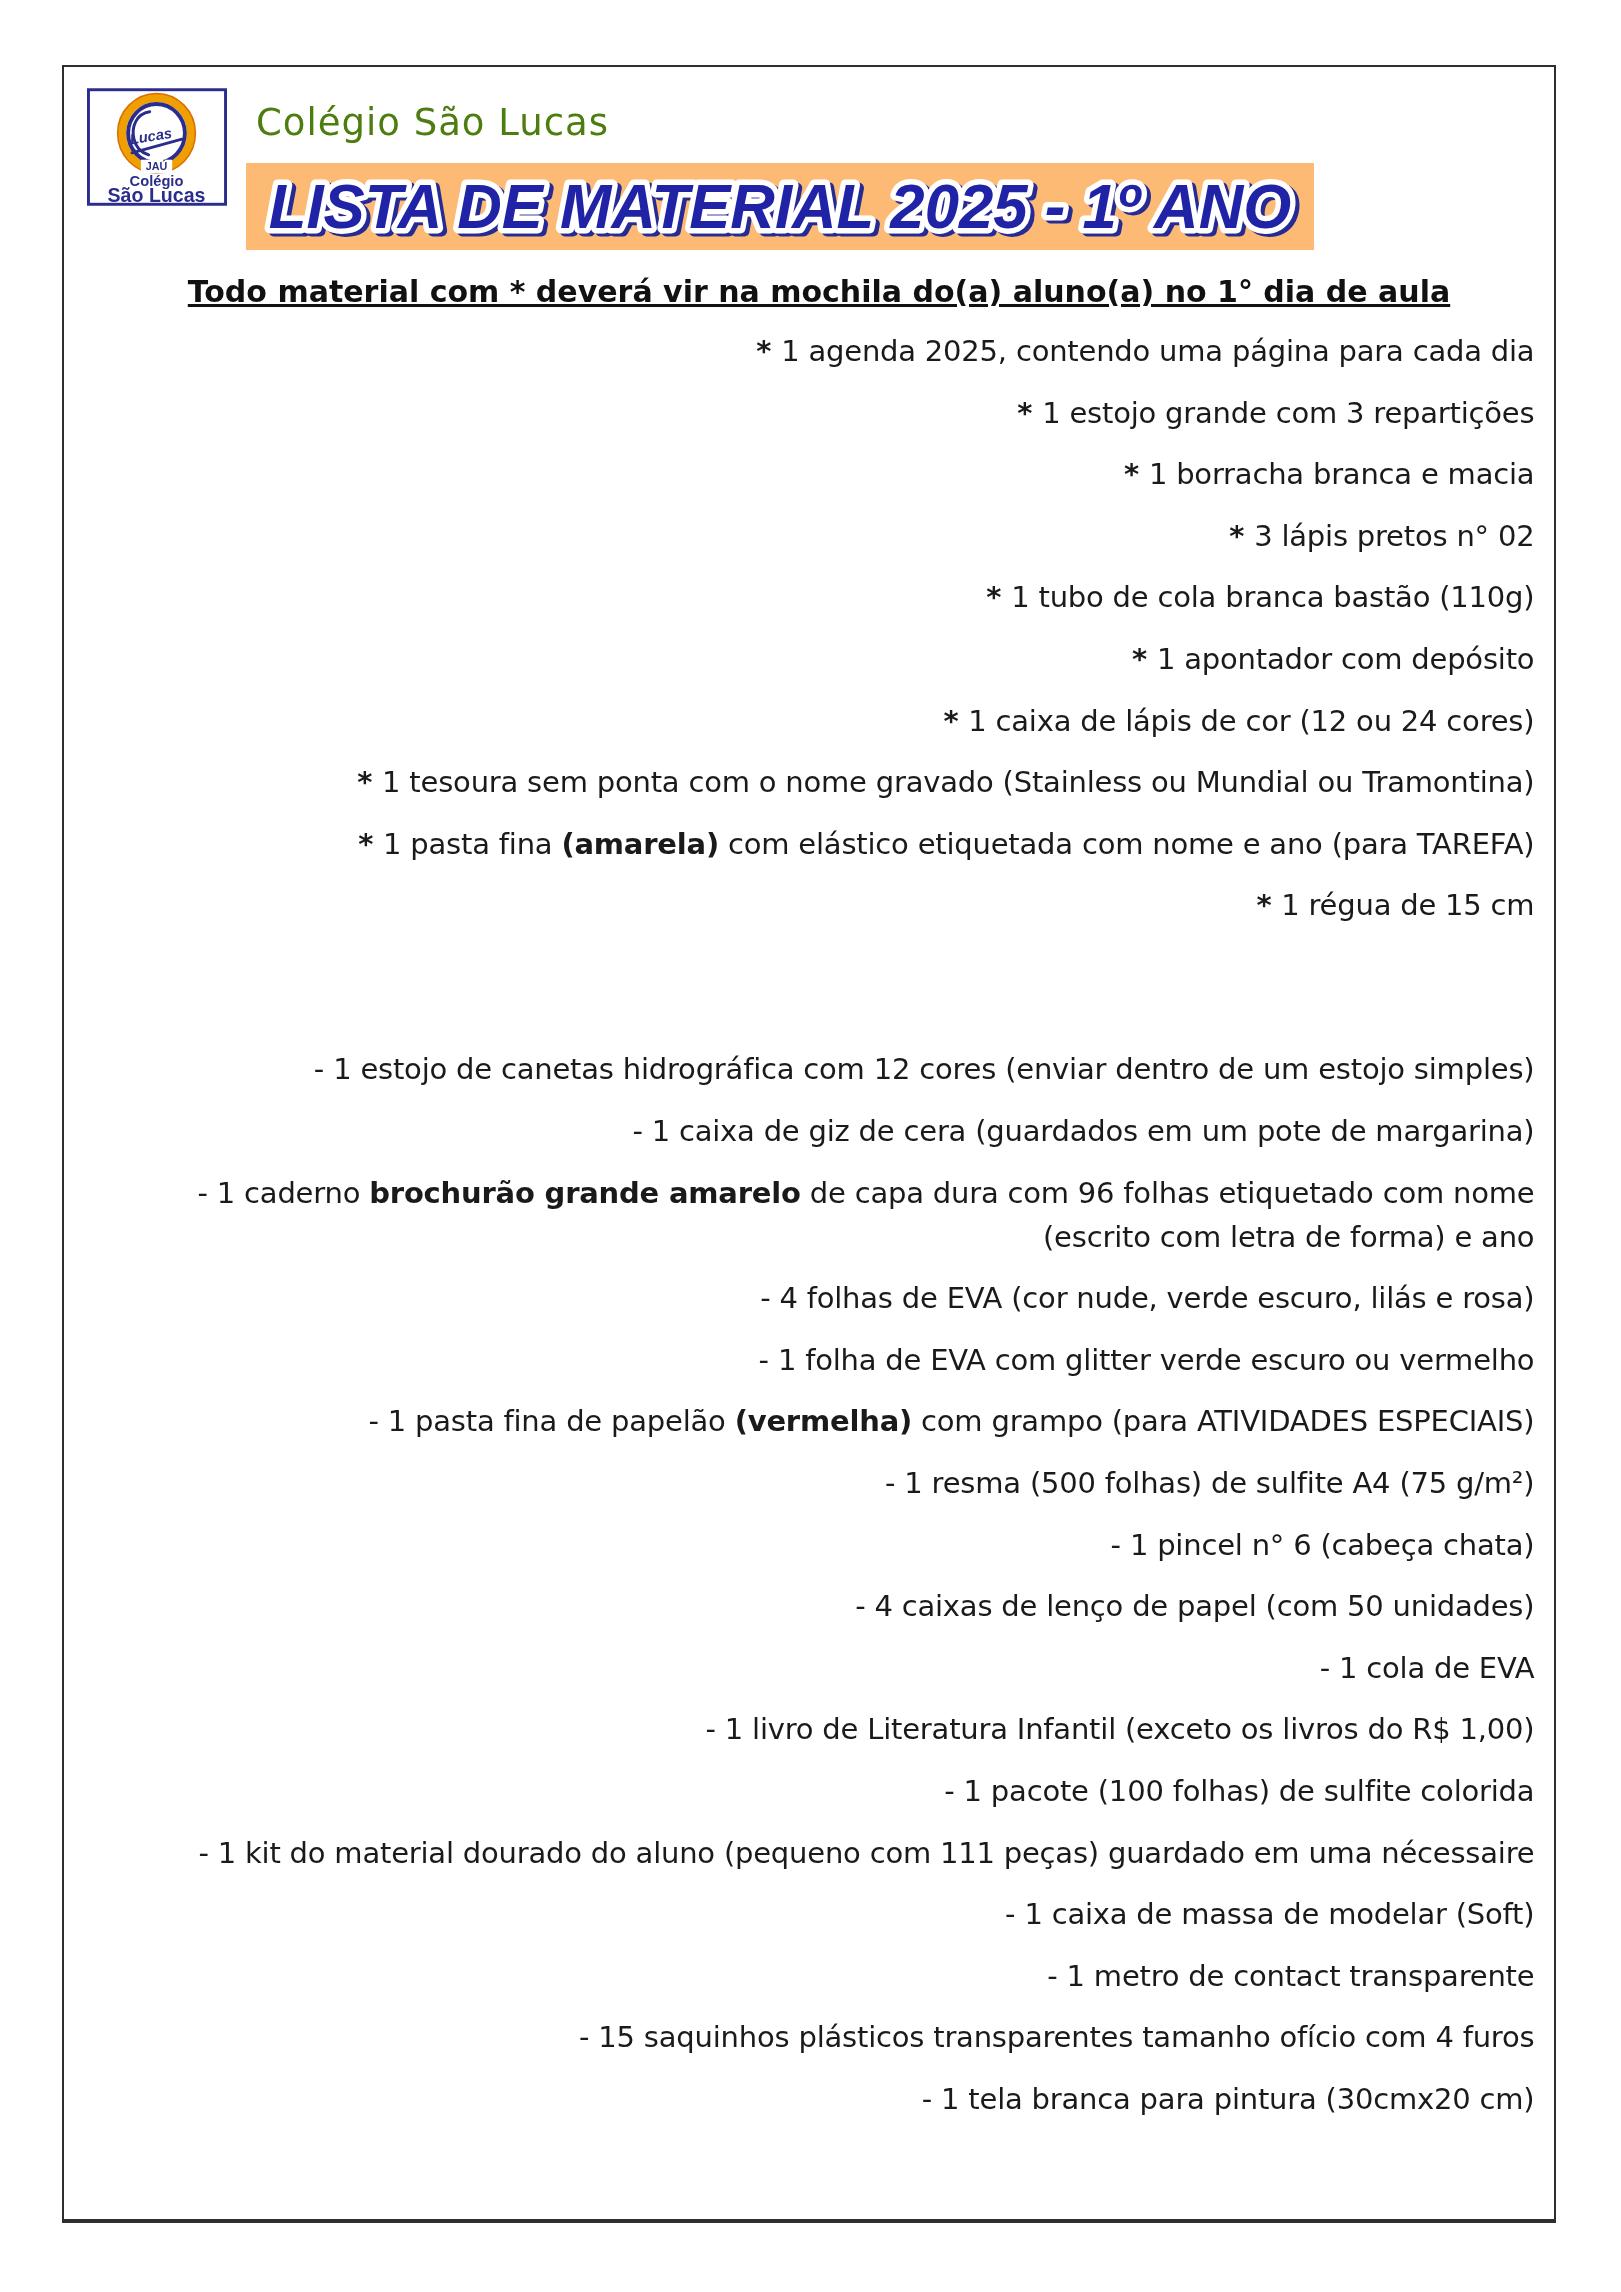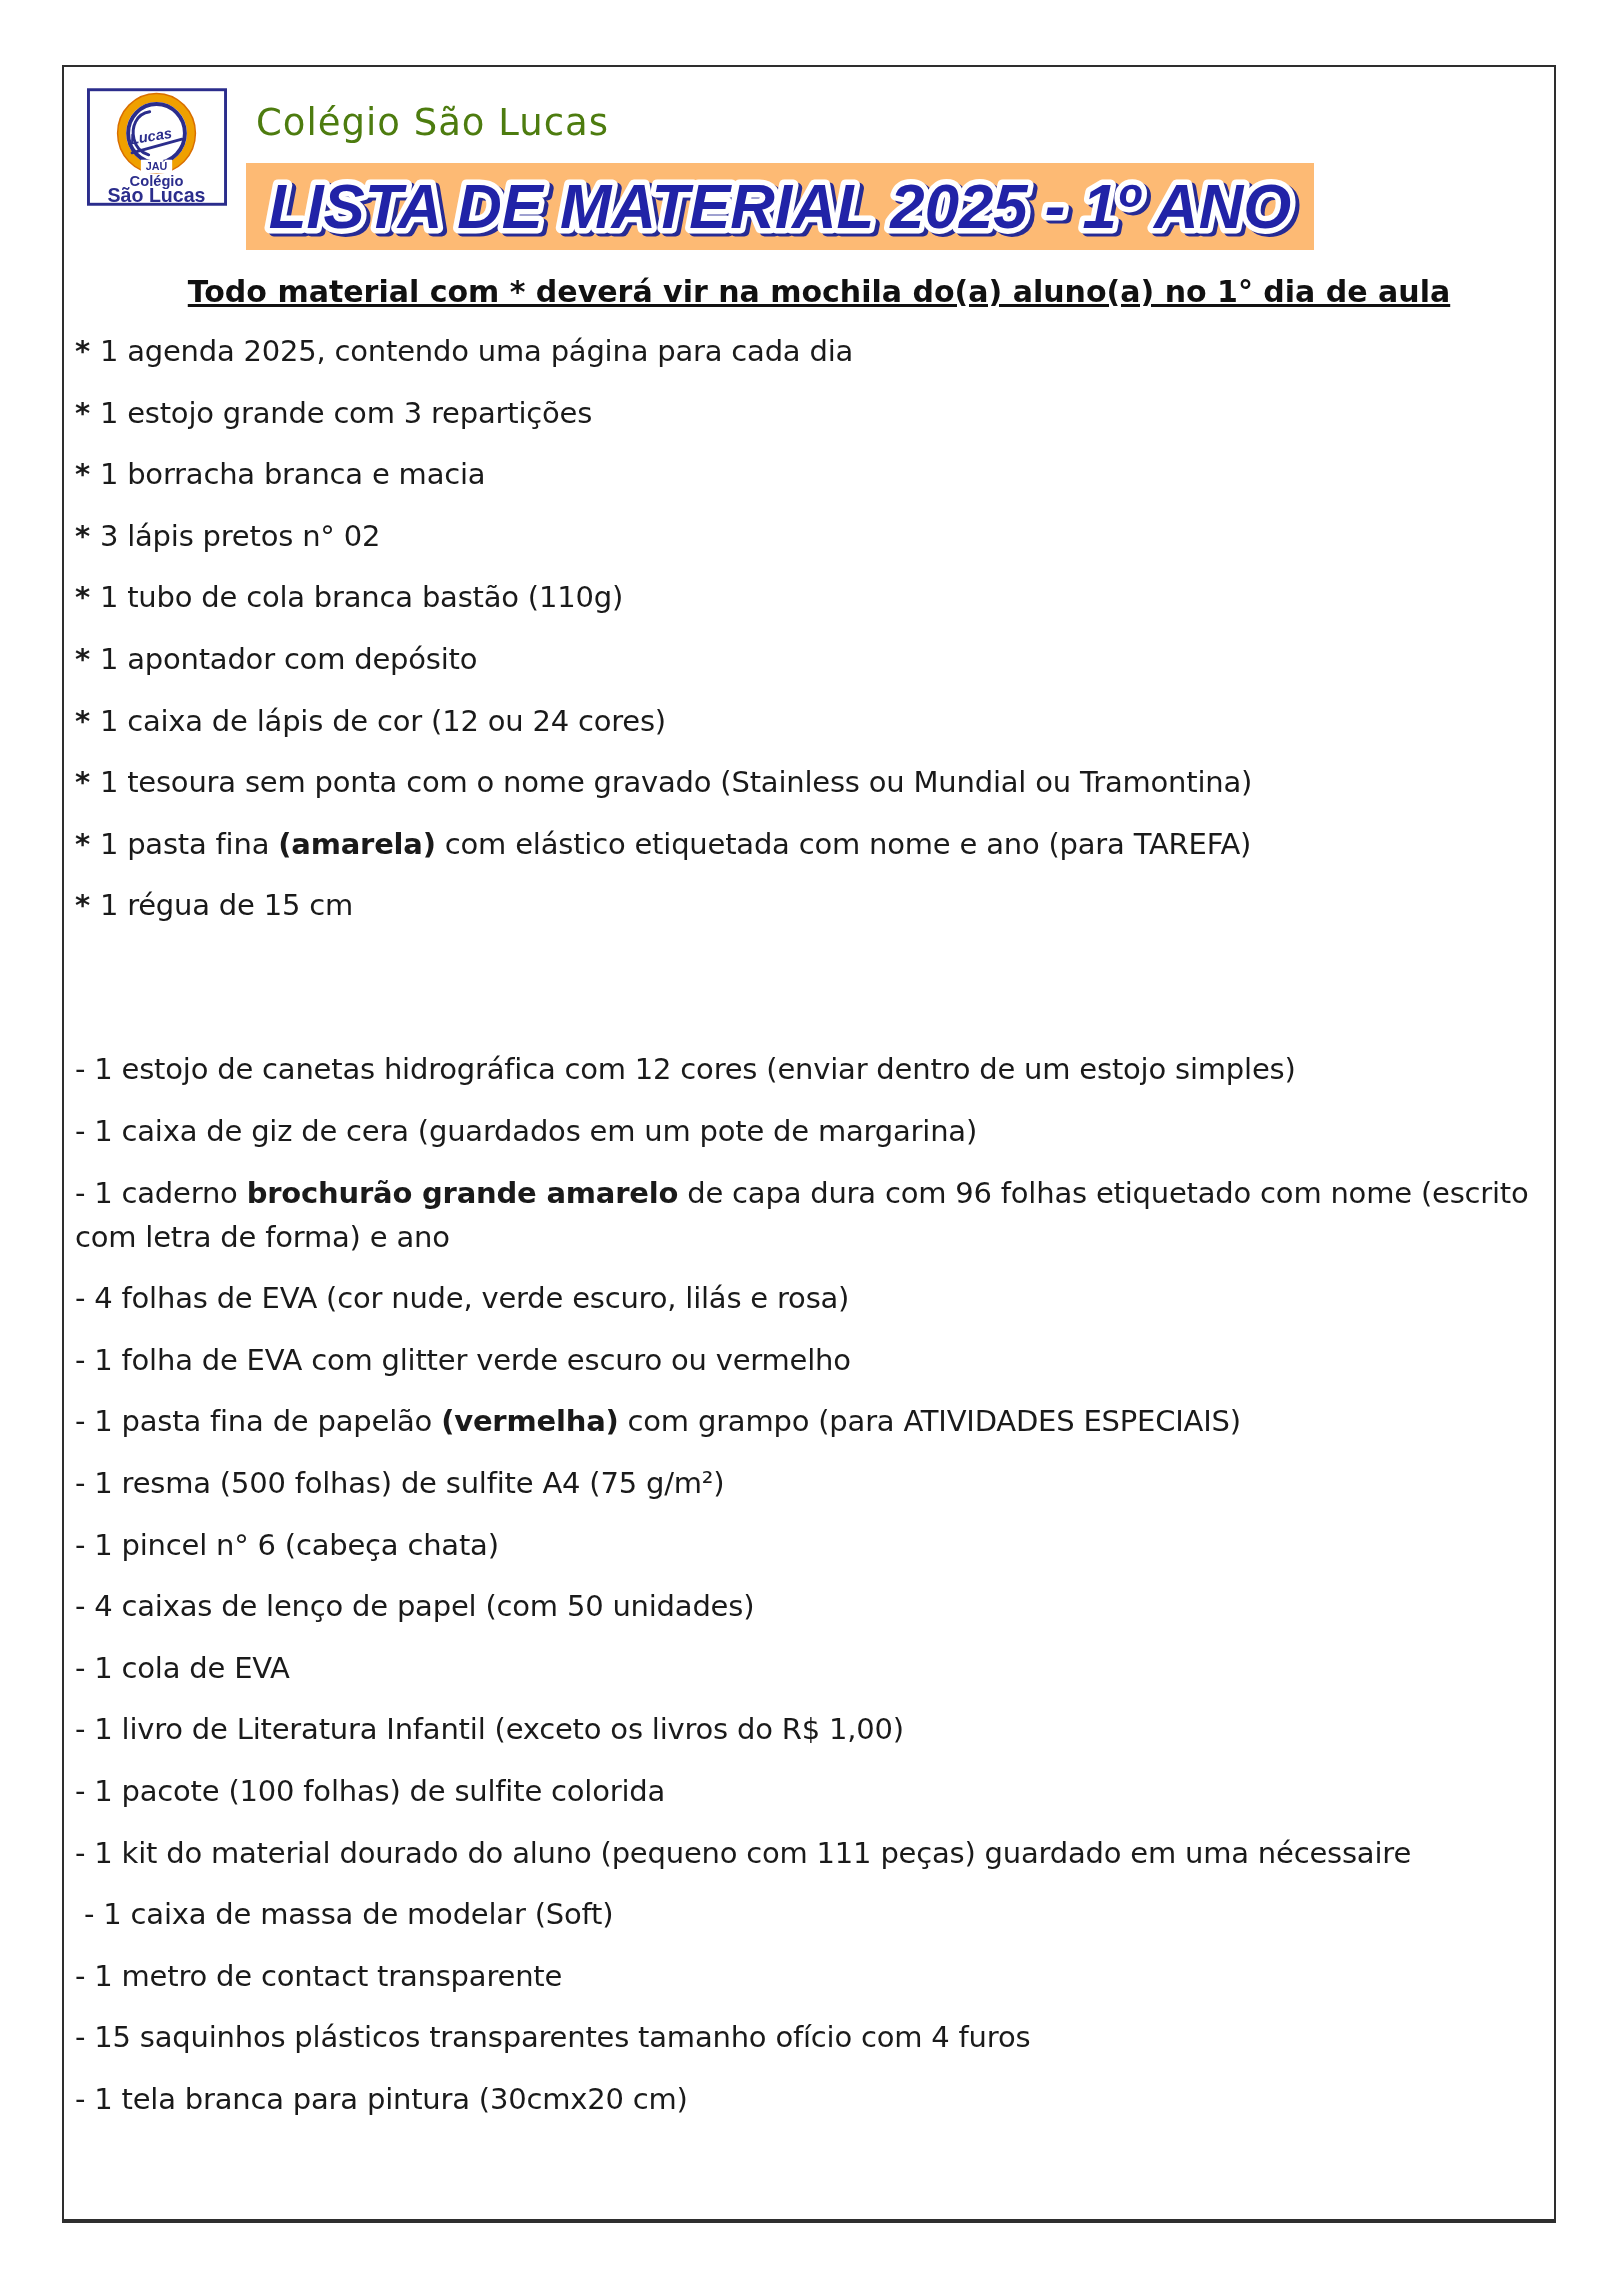--- a/index.html
+++ b/index.html
@@ -28,21 +28,21 @@
     position:absolute;left:182px;top:96px;
     width:1068px;height:87px;
     background:#F4791C;
   }
   .banner svg{display:block;}
   .instruction{
     margin:22.5px 29px 0 49px;
     text-align:center;
     font-size:30px;line-height:37px;font-weight:bold;color:#111;text-decoration:underline;
   }
-  .list{padding-left:11px;padding-right:19.6px;}
+  .list{padding-left:25px;padding-right:19.6px;text-align:right;}
   .star-list{margin-top:19.6px;}
   .dash-list{margin-top:120px;}
   .item{
     font-size:29px;line-height:44px;
     margin-bottom:17.6px;
     letter-spacing:-0.2px;
     color:#1a1a1a;
   }
   .item .b{font-weight:bold;}
 </style>

